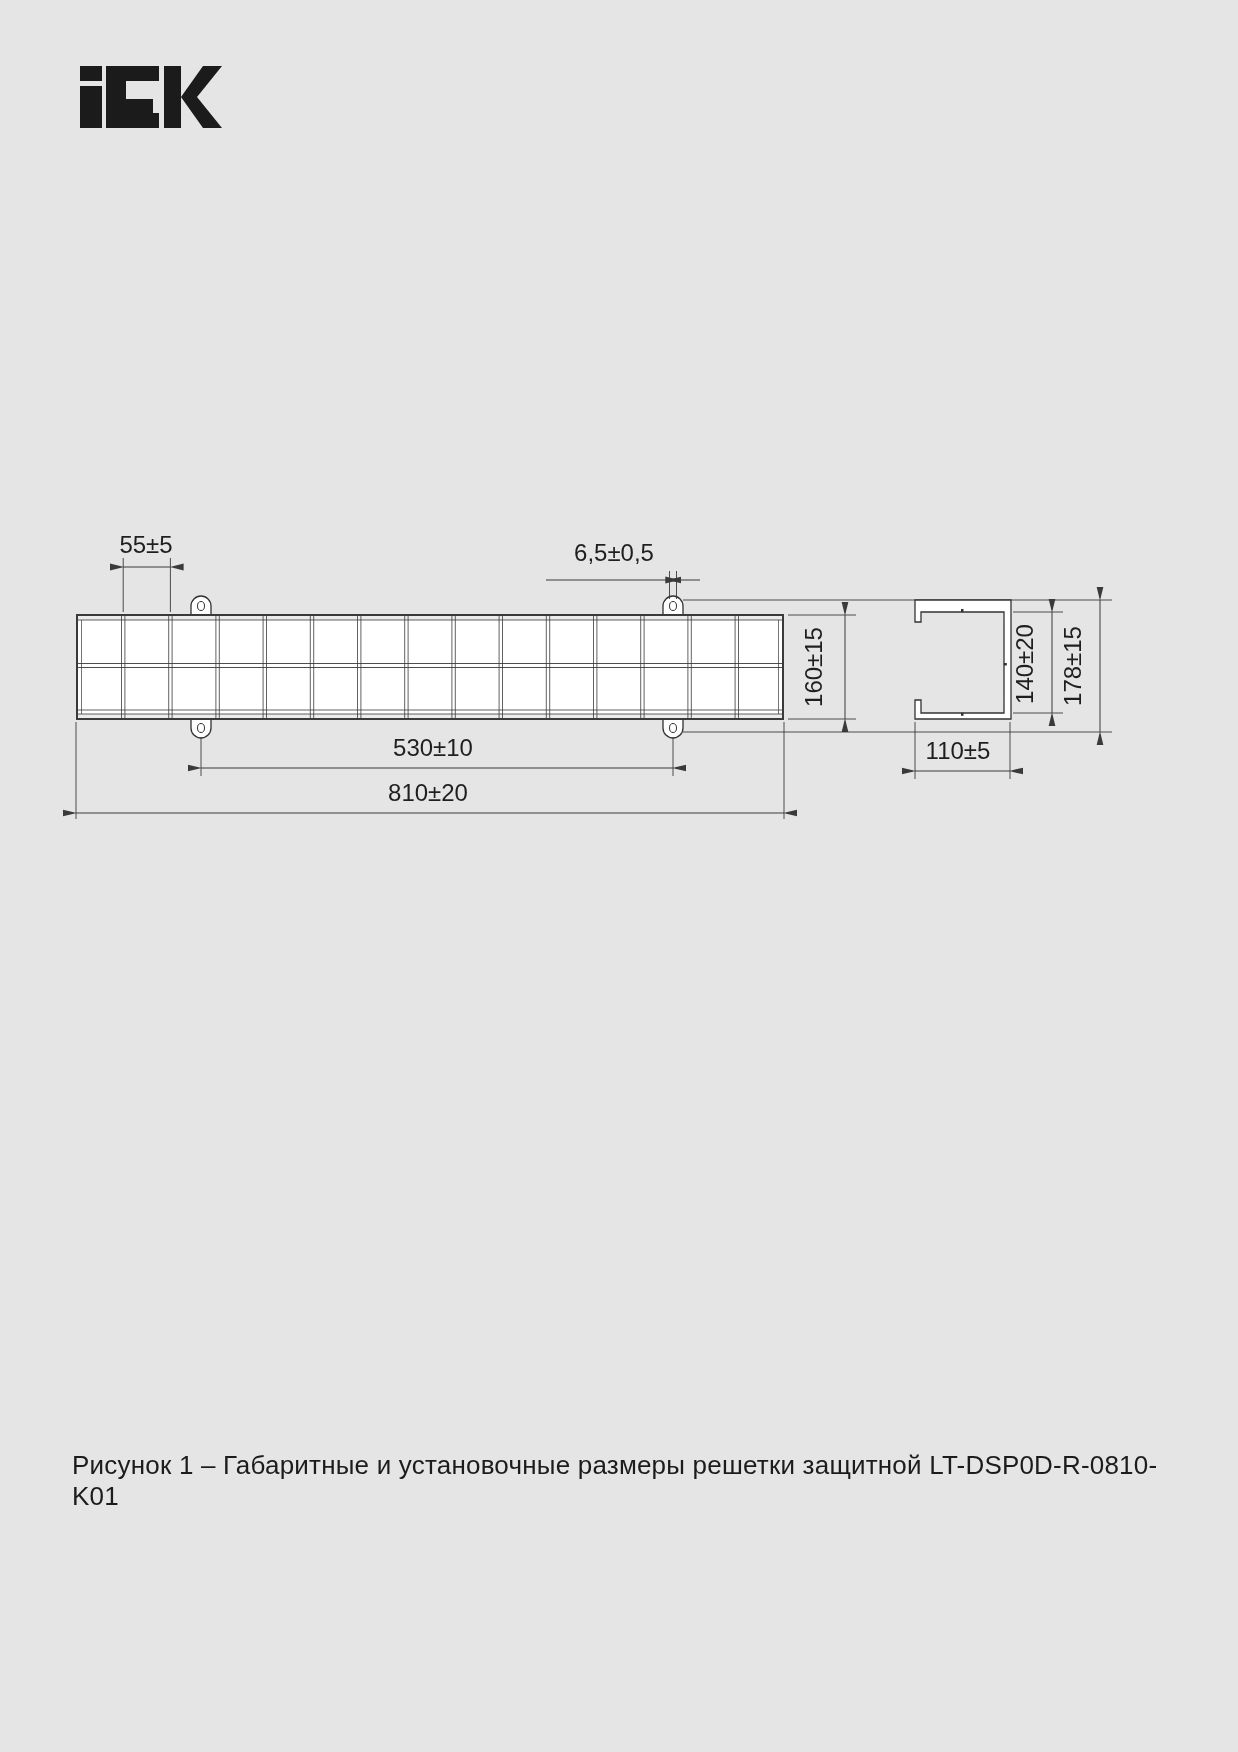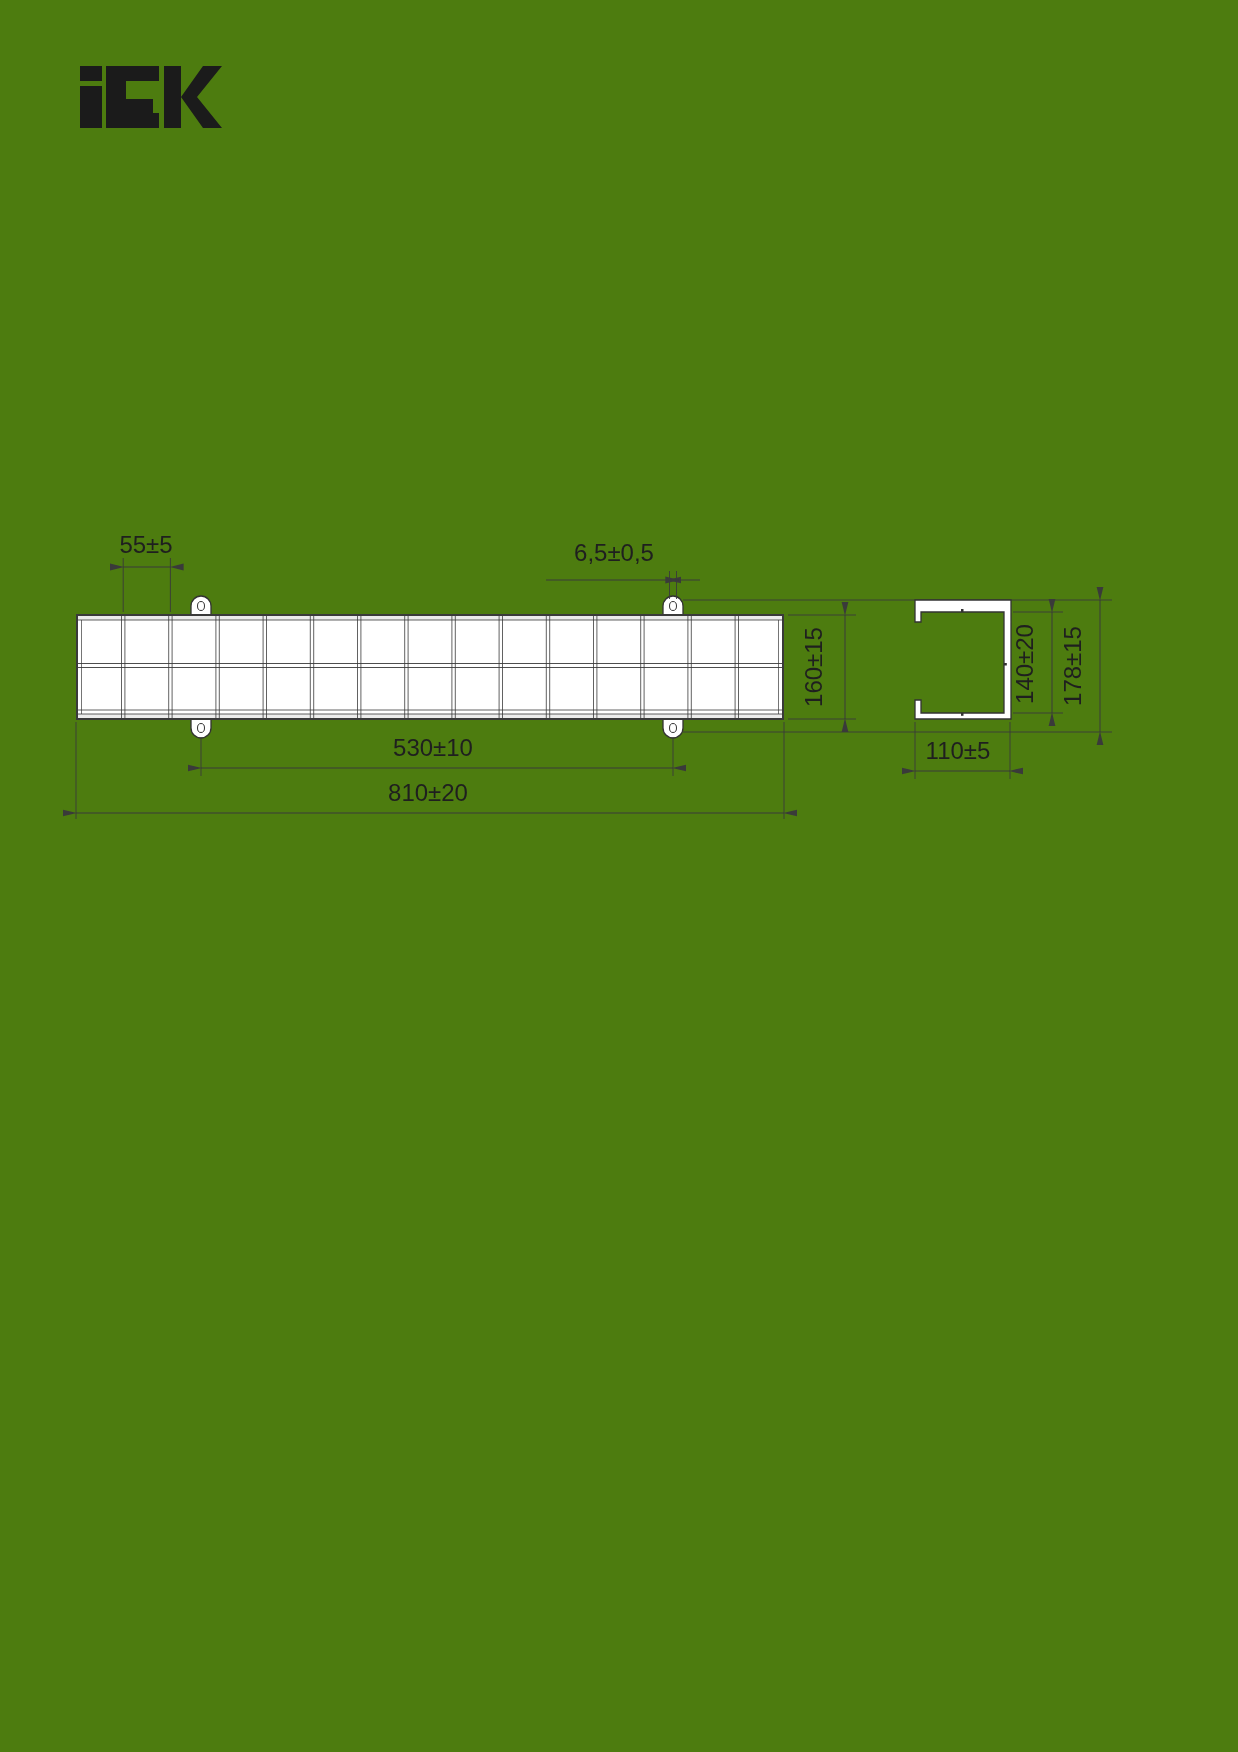--- a/index.html
+++ b/index.html
@@ -1,16 +1,16 @@
 <!DOCTYPE html>
 <html><head>
 <meta charset="utf-8">
 <style>
   html,body{margin:0;padding:0;background:#fff;}
-  .page{position:relative;width:1238px;height:1752px;background:#4d7c0f;overflow:hidden;
+  .page{position:relative;width:1238px;height:1752px;background:#e5e5e5;overflow:hidden;
         font-family:"Liberation Sans",sans-serif;}
   .drawing{position:absolute;left:0;top:0;}
   .caption{position:absolute;left:72px;top:1450px;width:1120px;
            font-size:26px;color:#1c1c1c;letter-spacing:0.2px;}
   
   .frame line{stroke:#3a3a3a;}
   .ext{stroke:#3a3a3a;stroke-width:0.9;fill:none;}
   .dim{stroke:#3a3a3a;stroke-width:1;fill:none;
        marker-start:url(#arr);marker-end:url(#arr);}
   .dim1{stroke:#3a3a3a;stroke-width:1;fill:none;marker-end:url(#arr);}
@@ -164,13 +164,14 @@
     </g>
 
     <g>
       <line class="ext" x1="915" y1="722" x2="915" y2="779"></line>
       <line class="ext" x1="1010" y1="722" x2="1010" y2="779"></line>
       <line class="dim" x1="915" y1="771" x2="1010" y2="771"></line>
       <text class="dimtext" x="958" y="759">110±5</text>
     </g>
   </svg>
 
+  <div class="caption">Рисунок 1 – Габаритные и установочные размеры решетки защитной LT-DSP0D-R-0810-K01</div>
 </div>
 
 </body></html>

